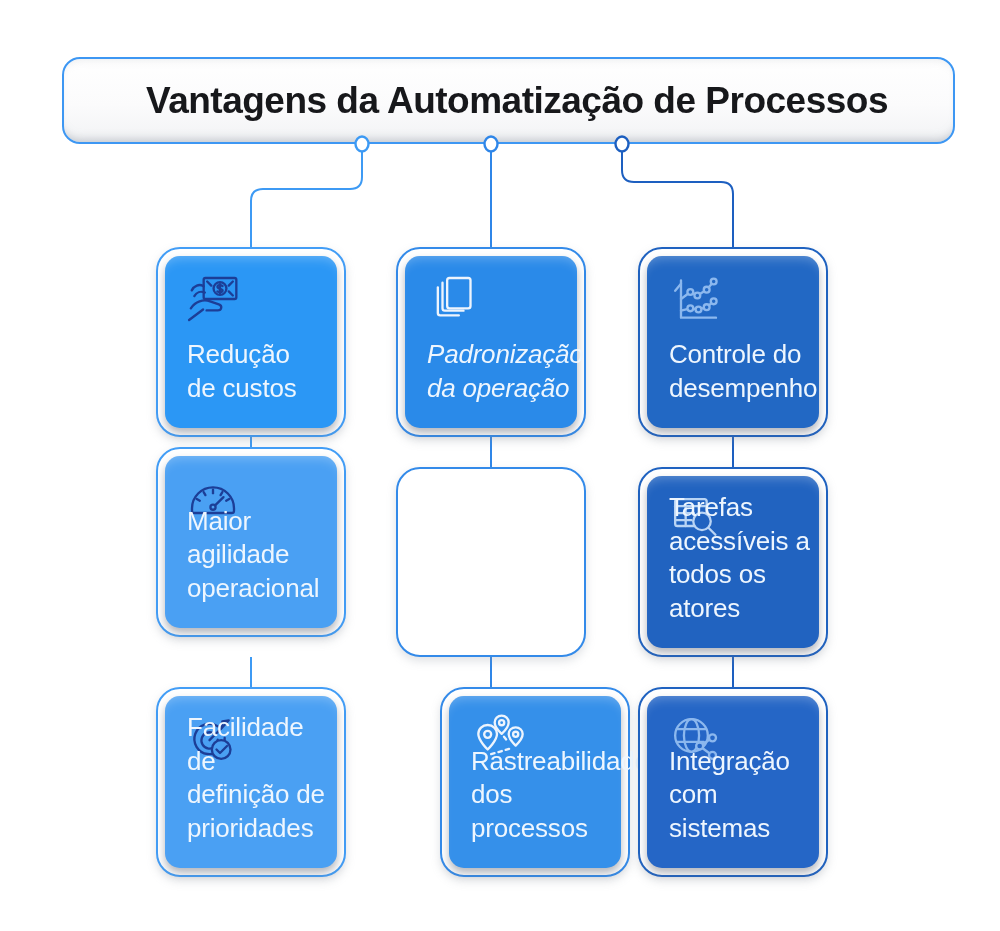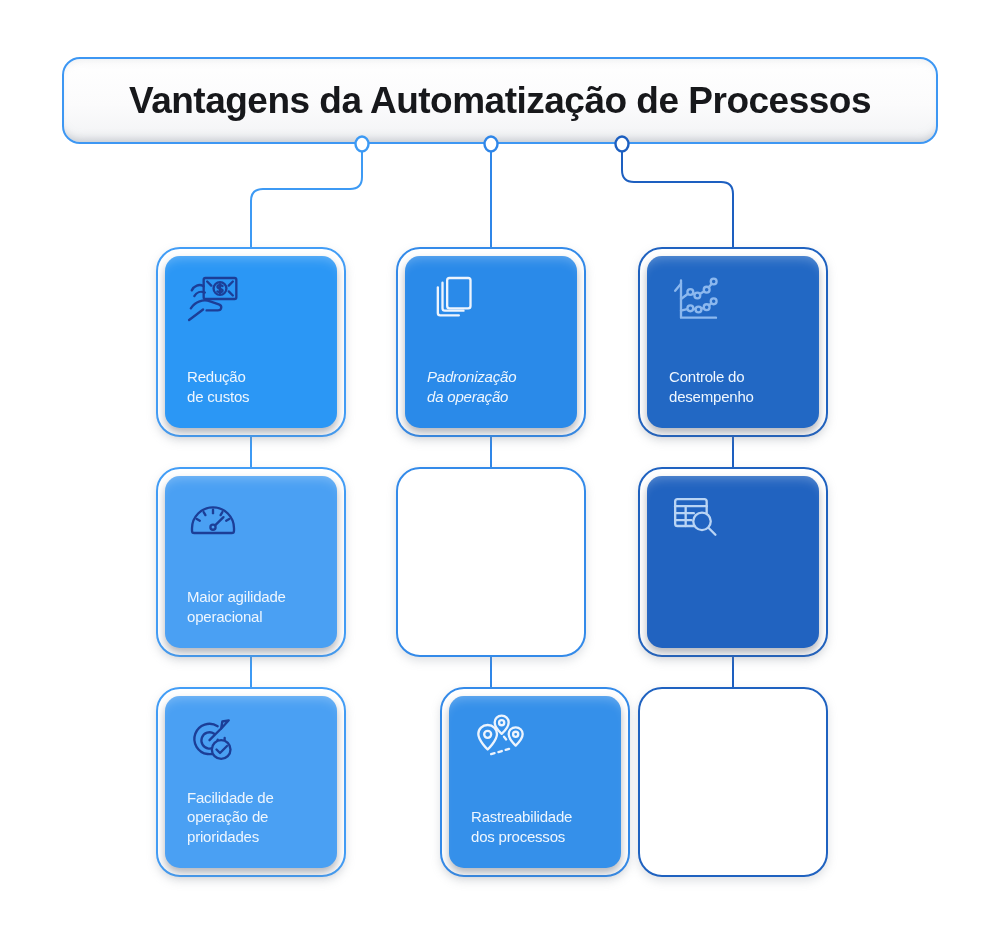--- a/index.html
+++ b/index.html
@@ -11,20 +11,21 @@
   }
   
   .title-box{
     position:absolute;left:62px;top:57px;width:872px;height:83px;
     border:2px solid #3d97f3;border-radius:18px;
     background:linear-gradient(180deg,#ffffff 0%,#fbfbfc 55%,#f2f3f5 100%);
     box-shadow:inset 0 -9px 10px -7px rgba(150,156,168,.55),
                inset 0 9px 8px -8px rgba(170,175,185,.25);
     display:flex;align-items:center;justify-content:center;
     z-index:1;
+    padding-left:17px;
   }
   .title-box h1{
     margin:0;font-size:37px;font-weight:700;color:#17181b;
     letter-spacing:-.5px;white-space:nowrap;
   }
   
   svg.wires{position:absolute;left:0;top:0;z-index:2;pointer-events:none;}
   svg.wires path{fill:none;stroke-width:2;}
   svg.wires ellipse{fill:#ffffff;stroke-width:2.4;}
   
@@ -42,26 +43,26 @@
   }
   .card-inner .icon{
     position:absolute;left:20px;top:15px;width:56px;height:56px;display:block;
   }
   .card-inner .icon svg *{
     stroke:currentColor;fill:none;
     stroke-width:2;stroke-linecap:round;stroke-linejoin:round;
   }
   .card-label{
     position:absolute;left:22px;right:4px;bottom:22px;
-    color:#eef6fe;font-size:15px;line-height:1.3;font-weight:400;
+    color:#eef6fe;font-size:26px;line-height:1.3;font-weight:400;
     white-space:pre-line;letter-spacing:-.2px;
   }
   
   .pos-0{left:156px;top:247px;} .pos-1{left:396px;top:247px;font-style:italic;} .pos-2{left:638px;top:247px;}
-  .pos-3{left:156px;top:467px;} .pos-4{left:396px;top:467px;} .pos-5{left:638px;top:467px;}
+  .pos-3{left:156px;top:447px;} .pos-4{left:396px;top:467px;} .pos-5{left:638px;top:467px;}
   .pos-6{left:156px;top:687px;} .pos-7{left:396px;top:687px;margin-left:44px;} .pos-8{left:638px;top:687px;}
 </style>
 </head>
 <body>
 
 <svg class="wires" width="1000" height="931" viewBox="0 0 1000 931">
   <path d="M362 151 V177 Q362 189 350 189 H263 Q251 189 251 201 V247" style="stroke: rgb(61, 154, 244);"></path>
   <path d="M491 151 V247" style="stroke: rgb(47, 134, 232);"></path>
   <path d="M622 151 V170 Q622 182 634 182 H721 Q733 182 733 194 V247" style="stroke: rgb(29, 95, 192);"></path>
   <path d="M251 437 V467" style="stroke: rgb(61, 154, 244);"></path>
@@ -169,38 +170,42 @@
     <span class="icon" style="color: rgb(185, 212, 244);">
       <svg viewBox="0 0 48 48">
         <rect x="7" y="7" width="27" height="23" rx="2"></rect>
         <path d="M7 13 h27"></path>
         <path d="M16 13 v17"></path>
         <path d="M7 19 h16 M7 25 h14"></path>
         <circle cx="30" cy="26" r="7.5" style="fill:var(--bg)"></circle>
         <path d="M35.5 31.5 l6 6"></path>
       </svg>
     </span>
+    <div class="card-label">Tarefas
+acessíveis a
+todos os
+atores</div>
   </div>
 </div>
 
 <div class="card pos-6" style="--bg: #4aa0f3;">
   <div class="card-frame" style="border-color: rgb(66, 157, 246);"></div>
   <div class="card-inner">
     <span class="icon" style="color: rgb(28, 62, 151);">
       <svg viewBox="0 0 48 48">
         <path d="M28 13 A13 13 0 1 0 34 23"></path>
         <path d="M25 19.5 A7 7 0 1 0 28 24.5"></path>
         <path d="M21 25 L31 15"></path>
         <path d="M31 15 l1 -6 l5.5 -1 l-6 6.5"></path>
         <circle cx="31" cy="33" r="8" style="fill:var(--bg)"></circle>
         <path d="M27 33 l3 3 l6 -6"></path>
       </svg>
     </span>
     <div class="card-label">Facilidade de
-operação de
+definição de
 prioridades</div>
   </div>
 </div>
 
 <div class="card pos-7" style="--bg: #3590ea;">
   <div class="card-frame" style="border-color: rgb(51, 138, 233);"></div>
   <div class="card-inner">
     <span class="icon" style="color: rgb(237, 244, 253);">
       <svg viewBox="0 0 48 48">
         <path d="M16 12 c-4.5 0 -8 3.4 -8 7.8 c0 5.6 8 13.2 8 13.2 c0 0 8 -7.6 8 -13.2 c0 -4.4 -3.5 -7.8 -8 -7.8 z"></path>
@@ -213,13 +218,29 @@
         <path d="M30 22 L34 27" stroke-dasharray="3 3.5"></path>
       </svg>
     </span>
     <div class="card-label">Rastreabilidade
 dos processos</div>
   </div>
 </div>
 
 <div class="card pos-8" style="--bg: #2566c6;">
   <div class="card-frame" style="border-color: rgb(31, 98, 192);"></div>
+  <div class="card-inner">
+    <span class="icon" style="color: rgb(140, 184, 238);">
+      <svg viewBox="0 0 48 48">
+        <circle cx="21" cy="21" r="14"></circle>
+        <ellipse cx="21" cy="21" rx="6.5" ry="14"></ellipse>
+        <path d="M8.5 15.5 h25"></path>
+        <path d="M8.5 26.5 h23"></path>
+        <path d="M28 30 L38 23.5 M28 30 L38 37.5"></path>
+        <circle cx="28" cy="30" r="3" style="fill:var(--bg)"></circle>
+        <circle cx="39" cy="23" r="3" style="fill:var(--bg)"></circle>
+        <circle cx="39" cy="38" r="3" style="fill:var(--bg)"></circle>
+      </svg>
+    </span>
+    <div class="card-label">Integração
+com sistemas</div>
+  </div>
 </div>
 
 </body></html>

